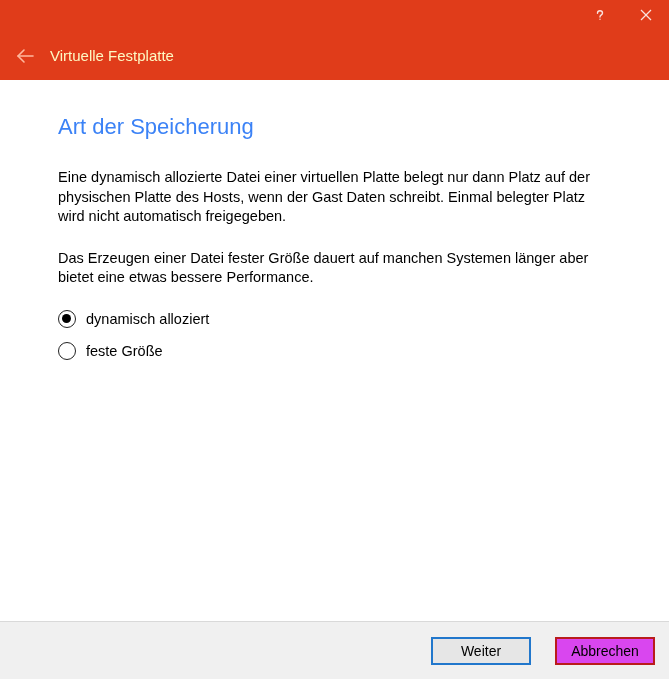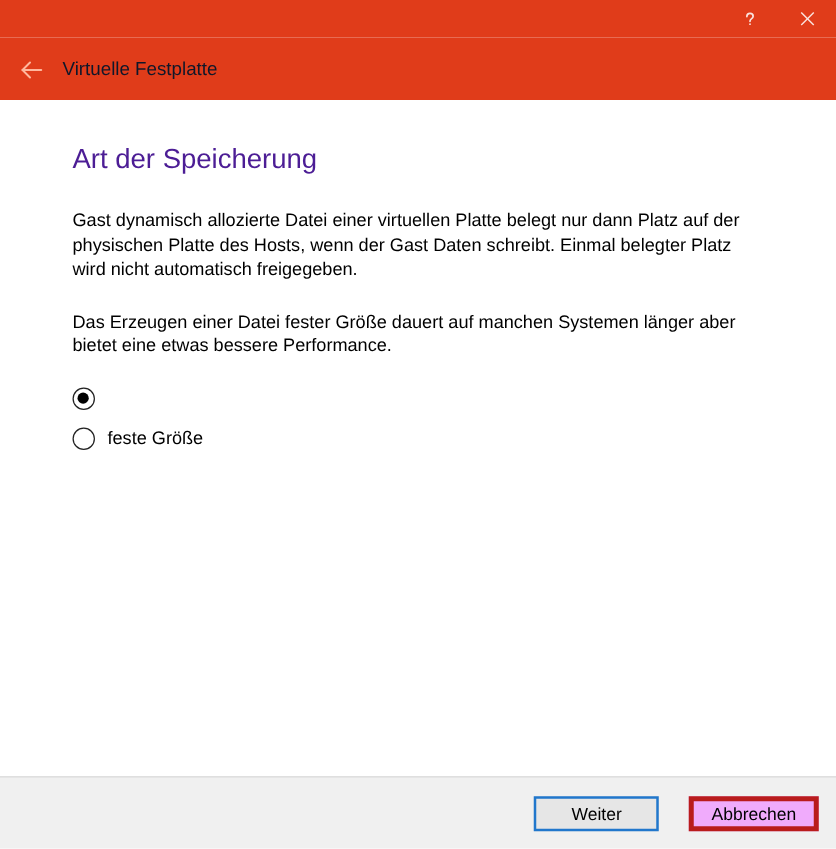--- a/index.html
+++ b/index.html
@@ -43,29 +43,29 @@
     display: flex;
     align-items: center;
     justify-content: center;
     color: #ffb89e;
     margin-right: 14px;
     margin-top: 2px;
   }
   .header-title {
     font-size: 15px;
     font-weight: 400;
-    color: #0f172a;
+    color: #fef9c3;
   }
   .content {
     flex: 1;
     padding: 34px 58px 10px 58px;
     overflow: auto;
   }
   .page-title {
-    color: #4c1d95;
+    color: #3b82f6;
     font-size: 22px;
     font-weight: 400;
     margin: 0 0 28px 0;
   }
   .para {
     margin: 0 0 22px 0;
     line-height: 1.35;
     font-size: 14.5px;
   }
   .radio-group {
@@ -104,22 +104,22 @@
     border-top: 1px solid #d9d9d9;
     display: flex;
     justify-content: flex-end;
     align-items: center;
     padding: 0 14px;
     gap: 24px;
   }
   .btn {
     min-width: 100px;
     height: 28px;
-    background: #f0abfc;
-    border: 4px solid #b91c1c;
+    background: #d946ef;
+    border: 2px solid #b91c1c;
     font-family: inherit;
     font-size: 14px;
     padding: 0 14px;
     cursor: default;
   }
   .btn.default {
     border: 2px solid #2177cc;
     background: #e6e6e6;
   }
   b { font-weight: 400; }
@@ -150,30 +150,31 @@
     </svg>
   </span>
   <span class="header-title">Virtuelle Festplatte</span>
 </div>
 
 <div class="content">
   <h1 class="page-title">Art der Speicherung</h1>
 
 
   <p class="para">
-    <span>Gast </span><b>dynamisch allozierte</b><span> Datei einer virtuellen Platte belegt nur dann Platz auf der physischen Platte des Hosts, wenn der Gast Daten schreibt. Einmal belegter Platz wird nicht automatisch freigegeben.</span>
+    <span>Eine </span><b>dynamisch allozierte</b><span> Datei einer virtuellen Platte belegt nur dann Platz auf der physischen Platte des Hosts, wenn der Gast Daten schreibt. Einmal belegter Platz wird nicht automatisch freigegeben.</span>
   </p>
 
   <p class="para">
     <span>Das Erzeugen einer Datei </span><b>fester Größe</b><span> dauert auf manchen Systemen länger aber bietet eine etwas bessere Performance.</span>
   </p>
 
   <div class="radio-group">
     <div class="radio-row">
       <span class="radio selected"></span>
+      <span class="radio-label">dynamisch alloziert</span>
     </div>
     <div class="radio-row">
       <span class="radio"></span>
       <span class="radio-label">feste Größe</span>
     </div>
   </div>
 </div>
 
 <div class="footer">
   <button class="btn default">Weiter</button>

